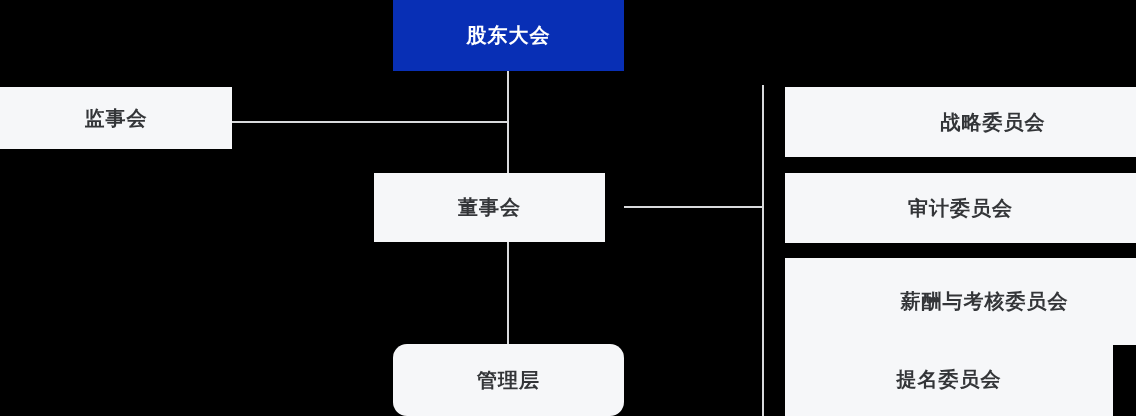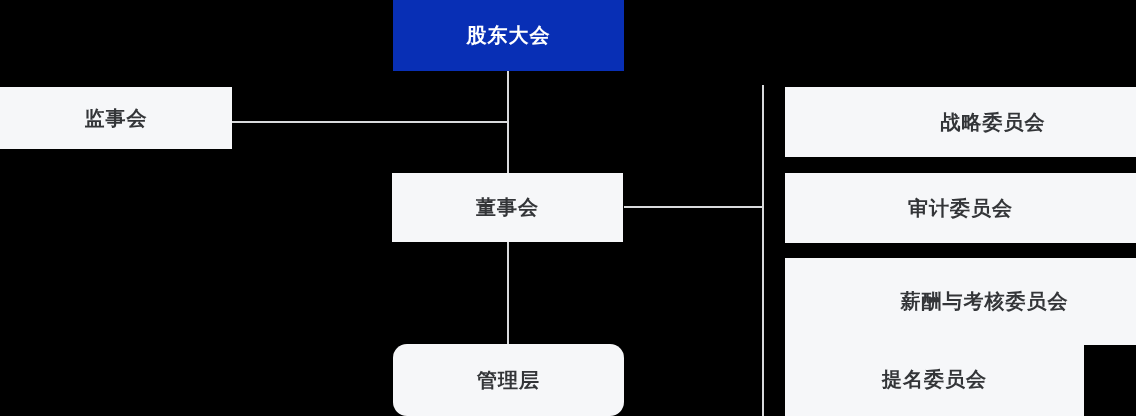--- a/index.html
+++ b/index.html
@@ -48,37 +48,37 @@
   <div class="connector" style="left:762px; top:85px; width:2px; height:331px;"></div>
 
   <div class="node primary" style="left:393px; top:0; width:231px; height:71px;">
     <span>股东大会</span>
   </div>
 
   <div class="node" style="left:0; top:87px; width:232px; height:62px;">
     <span>监事会</span>
   </div>
 
-  <div class="node" style="left:392px; top:173px; width:231px; height:69px;">
+  <div class="node" style="left:374px; top:173px; width:231px; height:69px;">
     <span>董事会</span>
   </div>
 
   <div class="node" style="left:393px; top:344px; width:231px; height:72px;border-radius:14px;">
     <span>管理层</span>
   </div>
 
   <div class="node" style="left:785px; top:87px; width:416px; height:70px;">
     <span>战略委员会</span>
   </div>
 
   <div class="node" style="left:785px; top:173px; width:351px; height:70px;">
     <span>审计委员会</span>
   </div>
 
   <div class="node" style="left:785px; top:258px; width:351px; height:87px;padding-left:24px;">
     <span>薪酬与考核委员会</span>
   </div>
 
-  <div class="node" style="left:785px; top:343px; width:299px; height:73px;">
+  <div class="node" style="left:785px; top:343px; width:328px; height:73px;">
     <span>提名委员会</span>
   </div>
 
 </div>
 
 </body></html>

